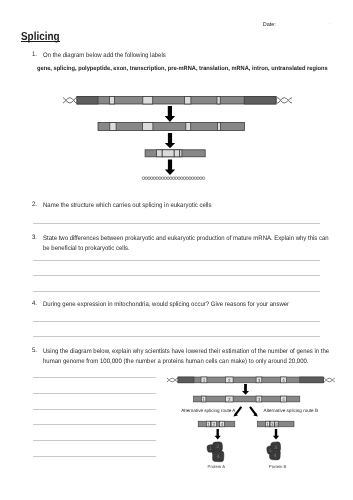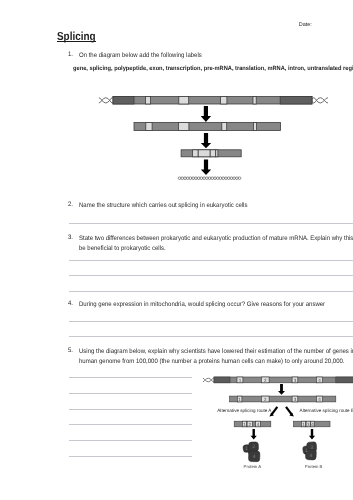--- a/index.html
+++ b/index.html
@@ -1,19 +1,19 @@
 <!DOCTYPE html>
 <html><head>
 <meta charset="utf-8">
 <style>
   html,body{margin:0;padding:0;}
   body{width:353px;height:500px;background:#ffffff;
        font-family:"Liberation Sans",sans-serif;color:#222;overflow:hidden;
        -webkit-font-smoothing:antialiased;text-rendering:geometricPrecision;}
-  .page{position:relative;width:299px;height:500px;margin-left:36px;}
+  .page{position:relative;width:299px;height:500px;}
   .abs{position:absolute;}
   .ttl{font-size:11.6px;font-weight:700;line-height:11.6px;white-space:nowrap;
        transform:scaleX(.855);transform-origin:left top;}
   
   .date{font-size:5.5px;font-weight:400;color:#2b2b2b;white-space:nowrap;
         transform:scaleX(1.0);transform-origin:left top;}
   .qnum{font-size:6.45px;color:#2a2a2a;white-space:nowrap;
         transform:scaleX(.932);transform-origin:left top;}
   .qtxt{font-size:6.45px;color:#2a2a2a;line-height:9.9px;white-space:nowrap;
         transform:scaleX(.932);transform-origin:left top;}

